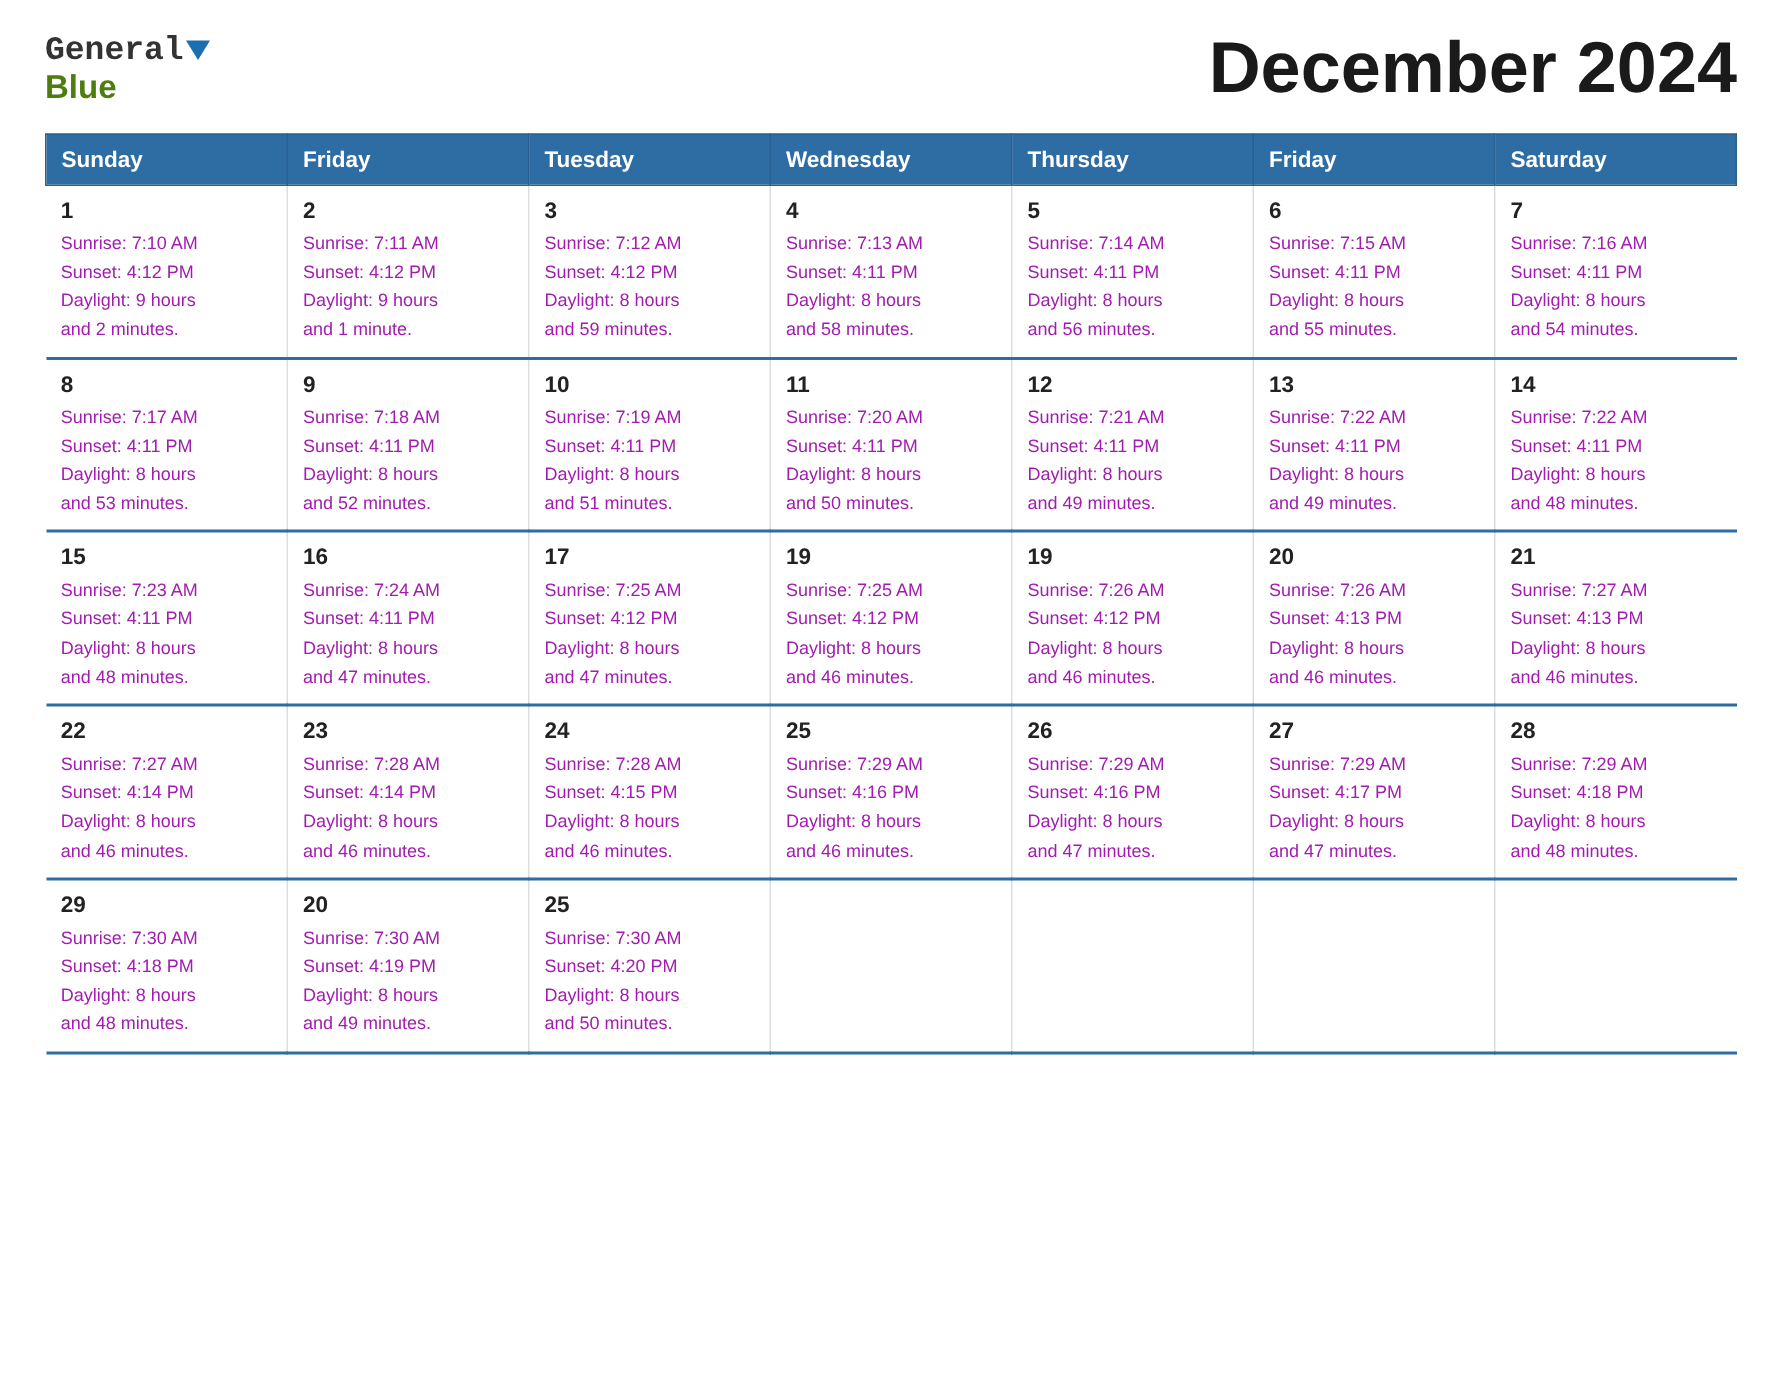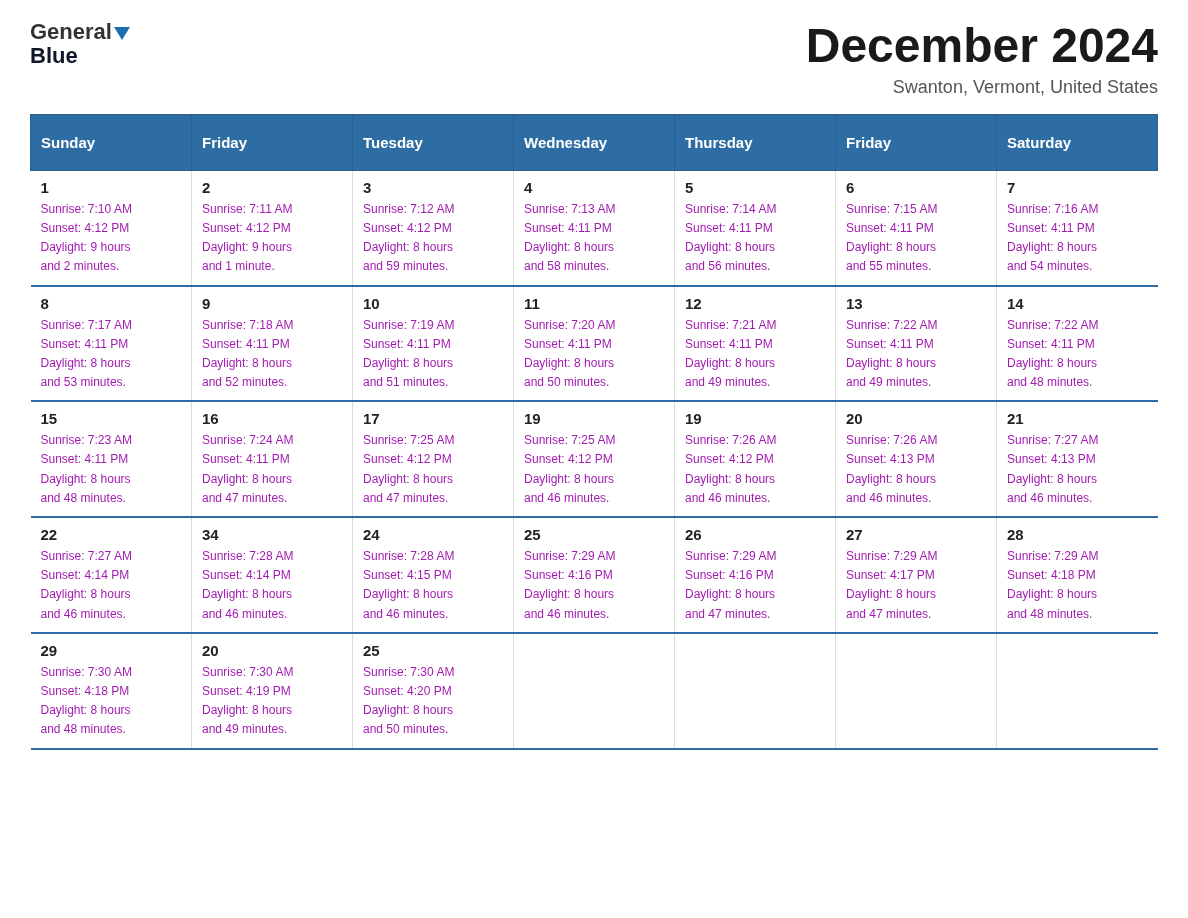--- a/index.html
+++ b/index.html
@@ -19,22 +19,22 @@
       display: flex;
       flex-direction: column;
       align-items: flex-start;
     }
     .logo-text {
       font-size: 22px;
       font-weight: bold;
       color: #1a1a1a;
       line-height: 1.1;
     }
-    .logo-general { color: #333; }
-    .logo-blue { color: #0f172a; }
+    .logo-general { color: #333; font-family: Liberation Mono, monospace; }
+    .logo-blue { color: #4d7c0f; }
     .logo-triangle {
       display: inline-block;
       width: 0;
       height: 0;
       border-left: 8px solid transparent;
       border-right: 8px solid transparent;
       border-top: 13px solid #1a6faf;
       margin-left: 2px;
       vertical-align: middle;
     }
@@ -58,21 +58,21 @@
       border-collapse: collapse;
       table-layout: fixed;
     }
     thead tr {
       background-color: #2e6da4;
     }
     thead th {
       color: #fff;
       font-size: 15px;
       font-weight: bold;
-      padding: 19px 10px;
+      padding: 8px 10px;
       text-align: left;
       border: 1px solid #2a5f8f;
     }
     tbody tr {
       border-bottom: 2px solid #2e6da4;
     }
     tbody td {
       vertical-align: top;
       padding: 8px 10px;
       font-size: 12.5px;
@@ -103,21 +103,20 @@
 
 <div class="header">
   <div class="logo">
     <div class="logo-text">
       <span class="logo-general">General</span><span class="logo-triangle"></span><br>
       <span class="logo-blue">Blue</span>
     </div>
   </div>
   <div class="title-area">
     <div class="month-title">December 2024</div>
-    <div class="location">Swanton, Vermont, United States</div>
   </div>
 </div>
 
 <table>
   <thead>
     <tr>
       <th>Sunday</th>
       <th>Friday</th>
       <th>Tuesday</th>
       <th>Wednesday</th>
@@ -216,21 +215,21 @@
         <span class="day-num">21</span>
         <div class="day-info">Sunrise: 7:27 AM<br>Sunset: 4:13 PM<br>Daylight: 8 hours<br>and 46 minutes.</div>
       </td>
       </tr>
       <tr>
         <td>
         <span class="day-num">22</span>
         <div class="day-info">Sunrise: 7:27 AM<br>Sunset: 4:14 PM<br>Daylight: 8 hours<br>and 46 minutes.</div>
       </td>
         <td>
-        <span class="day-num">34</span>
+        <span class="day-num">23</span>
         <div class="day-info">Sunrise: 7:28 AM<br>Sunset: 4:14 PM<br>Daylight: 8 hours<br>and 46 minutes.</div>
       </td>
         <td>
         <span class="day-num">24</span>
         <div class="day-info">Sunrise: 7:28 AM<br>Sunset: 4:15 PM<br>Daylight: 8 hours<br>and 46 minutes.</div>
       </td>
         <td>
         <span class="day-num">25</span>
         <div class="day-info">Sunrise: 7:29 AM<br>Sunset: 4:16 PM<br>Daylight: 8 hours<br>and 46 minutes.</div>
       </td>

